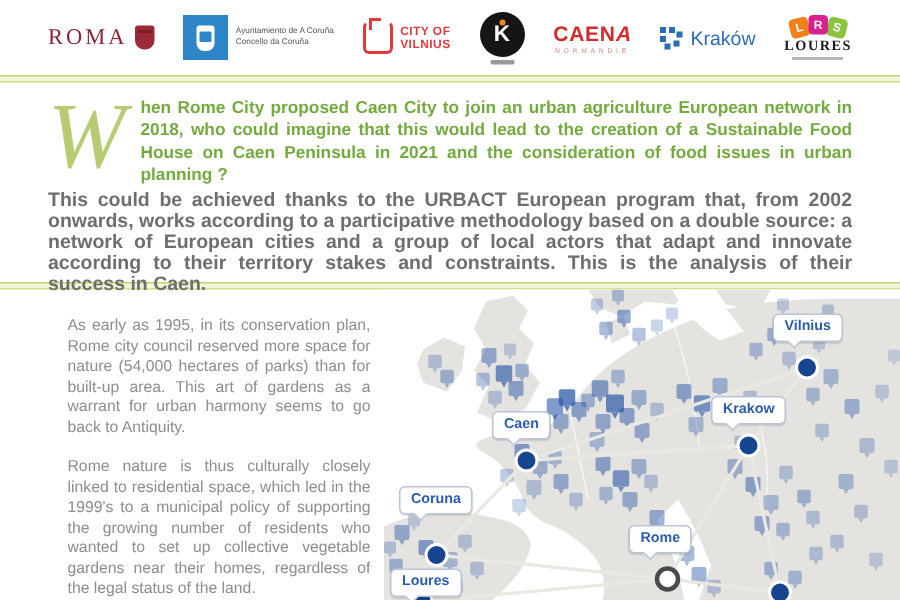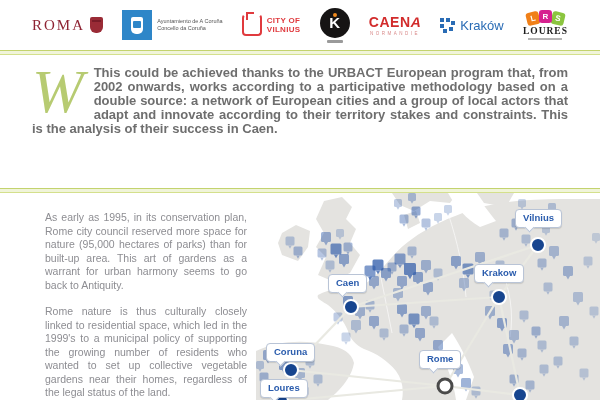--- a/index.html
+++ b/index.html
@@ -152,29 +152,30 @@
       </div>
       <div class="loures-text">LOURES</div>
       <div class="loures-sub"></div>
     </div>
   </div>
 
   <div class="rule"></div>
 
   <div class="intro">
     <span class="dropcap">W</span>
+    <p class="lead">hen Rome City proposed Caen City to join an urban agriculture European network in 2018, who could imagine that this would lead to the creation of a Sustainable Food House on Caen Peninsula in 2021 and the consideration of food issues in urban planning ?</p>
     <p class="body-lead">This could be achieved thanks to the URBACT European program that, from 2002 onwards, works according to a participative methodology based on a double source: a network of European cities and a group of local actors that adapt and innovate according to their territory stakes and constraints. This is the analysis of their success in Caen.</p>
   </div>
 
   <div class="rule"></div>
 
   <div class="main">
 
     <div class="leftcol">
-      <p>As early as 1995, in its conservation plan, Rome city council reserved more space for nature (95,000 hectares of parks) than for built-up area. This art of gardens as a warrant for urban harmony seems to go back to Antiquity.</p>
+      <p>As early as 1995, in its conservation plan, Rome city council reserved more space for nature (54,000 hectares of parks) than for built-up area. This art of gardens as a warrant for urban harmony seems to go back to Antiquity.</p>
       <p>Rome nature is thus culturally closely linked to residential space, which led in the 1999's to a municipal policy of supporting the growing number of residents who wanted to set up collective vegetable gardens near their homes, regardless of the legal status of the land.</p>
     </div>
 
     <div class="map">
       <svg id="mapSvg" viewBox="0 0 348 207" width="348" height="207">
 
         <g fill="#e4e3e0">
           <path d="M30,40 L44,32 L58,38 L56,54 L46,68 L30,62 L26,50 Z"></path>
           <path d="M72,8 L90,4 L100,14 L94,26 L104,36 L98,50 L108,62 L98,80 L80,88 L66,82 L74,64 L64,54 L72,40 L64,26 Z"></path>
           <path d="M140,0 L205,0 L198,10 L178,8 L162,18 L148,12 Z"></path>
@@ -597,21 +598,21 @@
             <circle cx="39" cy="177" r="7" fill="#17458f" stroke="#fff" stroke-width="2"></circle>
             <circle cx="29" cy="208" r="7" fill="#17458f" stroke="#fff" stroke-width="2"></circle>
             <circle cx="193" cy="193" r="7" fill="#fff" stroke="#4a4a4a" stroke-width="3"></circle>
             <circle cx="247" cy="104" r="7" fill="#17458f" stroke="#fff" stroke-width="2"></circle>
             <circle cx="286" cy="52" r="7" fill="#17458f" stroke="#fff" stroke-width="2"></circle>
             <circle cx="268" cy="202" r="7" fill="#17458f" stroke="#fff" stroke-width="2"></circle>
           </g>
       </svg>
       <div class="map-labels" id="mapLabels">
           <div class="map-label" style="left: 76px; top: 81px;">Caen<span class="tail"></span></div>
-          <div class="map-label" style="left: 14px; top: 150px;">Coruna<span class="tail"></span></div>
+          <div class="map-label" style="left: 14px; top: 131px;">Coruna<span class="tail"></span></div>
           <div class="map-label" style="left: 8px; top: 186px;">Loures<span class="tail"></span></div>
           <div class="map-label" style="left: 167px; top: 157px;">Rome<span class="tail"></span></div>
           <div class="map-label" style="left: 222px; top: 71px;">Krakow<span class="tail"></span></div>
           <div class="map-label" style="left: 263px; top: 16px;">Vilnius<span class="tail"></span></div>
         </div>
     </div>
   </div>
 </div>
 
 </body></html>

